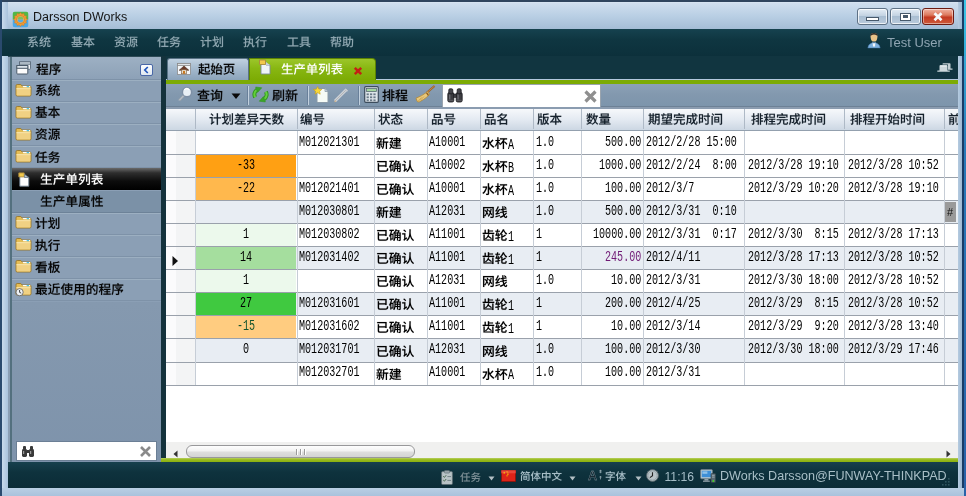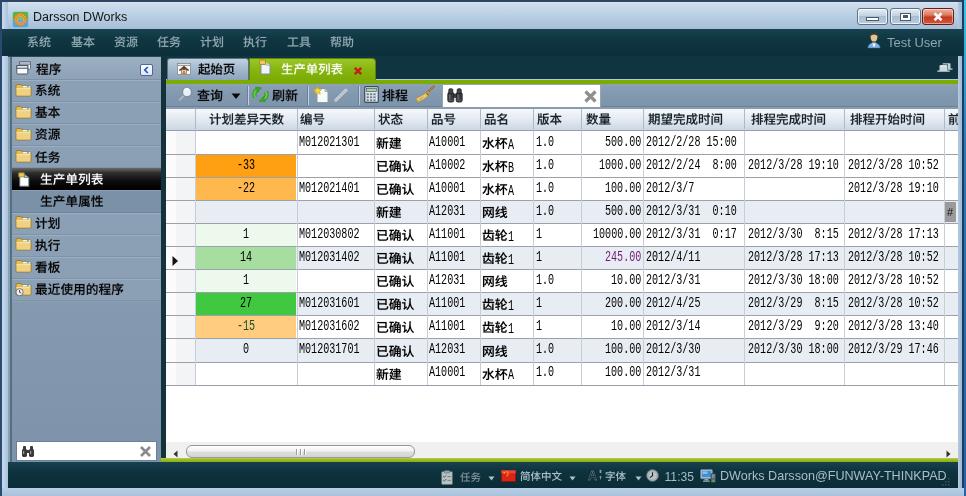--- a/index.html
+++ b/index.html
@@ -772,23 +772,25 @@
             <use href="#u6C34" x="0"></use>
             <use href="#u676F" x="1000"></use>
           </g>
         </svg>
         <span style="font:14px 'Liberation Mono';color:#000;line-height:12.4px;display:inline-block;transform:scaleX(0.720);transform-origin:0 0;position:relative;top:1.5px;">A</span>
       </div>
     </div>
     <div style="position:absolute;left:535.50px;top:179.60px;height:23.5px;line-height:23.5px;font:14px 'Liberation Mono',monospace;color:#000;white-space:pre;"><span style="display:inline-block;transform:scaleX(0.720);transform-origin:0 50%;">1.0</span></div>
     <div style="position:absolute;left:604.71px;top:179.60px;height:23.5px;line-height:23.5px;font:14px 'Liberation Mono',monospace;color:#000;white-space:pre;"><span style="display:inline-block;transform:scaleX(0.720);transform-origin:0 50%;">100.00</span></div>
     <div style="position:absolute;left:646.00px;top:179.60px;height:23.5px;line-height:23.5px;font:14px 'Liberation Mono',monospace;color:#000;white-space:pre;"><span style="display:inline-block;transform:scaleX(0.720);transform-origin:0 50%;">2012/3/7</span></div>
+    <div style="position:absolute;left:748.00px;top:179.60px;height:23.5px;line-height:23.5px;font:14px 'Liberation Mono',monospace;color:#000;white-space:pre;"><span style="display:inline-block;transform:scaleX(0.720);transform-origin:0 50%;">2012/3/29 10:20</span></div>
     <div style="position:absolute;left:847.50px;top:179.60px;height:23.5px;line-height:23.5px;font:14px 'Liberation Mono',monospace;color:#000;white-space:pre;"><span style="display:inline-block;transform:scaleX(0.720);transform-origin:0 50%;">2012/3/28 19:10</span></div>
     <div style="position:absolute;left:166px;top:200.2px;width:792px;height:1px;background:#9aa1ab;"></div>
     <div style="position:absolute;left:196px;top:200.7px;width:762px;height:22.6px;background:#e8edf3;"></div>
+    <div style="position:absolute;left:299.00px;top:202.65px;height:23.5px;line-height:23.5px;font:14px 'Liberation Mono',monospace;color:#000;white-space:pre;"><span style="display:inline-block;transform:scaleX(0.720);transform-origin:0 50%;">M012030801</span></div>
     <div style="position:absolute;left:376px;top:206.2px;">
       <svg width="25.6" height="12.8" viewBox="0 0 25.6 12.8" style="">
         <g fill="#000" stroke="#000" stroke-width="8" transform="matrix(0.012800,0,0,-0.012800,0,11.008)">
           <use href="#u65B0" x="0"></use>
           <use href="#u5EFA" x="1000"></use>
         </g>
       </svg>
     </div>
     <div style="position:absolute;left:429.00px;top:202.65px;height:23.5px;line-height:23.5px;font:14px 'Liberation Mono',monospace;color:#000;white-space:pre;"><span style="display:inline-block;transform:scaleX(0.720);transform-origin:0 50%;">A12031</span></div>
     <div style="position:absolute;left:482px;top:206.2px;">
@@ -971,20 +973,21 @@
           <use href="#u7EBF" x="1000"></use>
         </g>
       </svg>
     </div>
     <div style="position:absolute;left:535.50px;top:340.95px;height:23.5px;line-height:23.5px;font:14px 'Liberation Mono',monospace;color:#000;white-space:pre;"><span style="display:inline-block;transform:scaleX(0.720);transform-origin:0 50%;">1.0</span></div>
     <div style="position:absolute;left:604.71px;top:340.95px;height:23.5px;line-height:23.5px;font:14px 'Liberation Mono',monospace;color:#000;white-space:pre;"><span style="display:inline-block;transform:scaleX(0.720);transform-origin:0 50%;">100.00</span></div>
     <div style="position:absolute;left:646.00px;top:340.95px;height:23.5px;line-height:23.5px;font:14px 'Liberation Mono',monospace;color:#000;white-space:pre;"><span style="display:inline-block;transform:scaleX(0.720);transform-origin:0 50%;">2012/3/30</span></div>
     <div style="position:absolute;left:748.00px;top:340.95px;height:23.5px;line-height:23.5px;font:14px 'Liberation Mono',monospace;color:#000;white-space:pre;"><span style="display:inline-block;transform:scaleX(0.720);transform-origin:0 50%;">2012/3/30 18:00</span></div>
     <div style="position:absolute;left:847.50px;top:340.95px;height:23.5px;line-height:23.5px;font:14px 'Liberation Mono',monospace;color:#000;white-space:pre;"><span style="display:inline-block;transform:scaleX(0.720);transform-origin:0 50%;">2012/3/29 17:46</span></div>
     <div style="position:absolute;left:166px;top:361.5px;width:792px;height:1px;background:#9aa1ab;"></div>
+    <div style="position:absolute;left:299.00px;top:364.00px;height:23.5px;line-height:23.5px;font:14px 'Liberation Mono',monospace;color:#000;white-space:pre;"><span style="display:inline-block;transform:scaleX(0.720);transform-origin:0 50%;">M012032701</span></div>
     <div style="position:absolute;left:376px;top:367.5px;">
       <svg width="25.6" height="12.8" viewBox="0 0 25.6 12.8" style="">
         <g fill="#000" stroke="#000" stroke-width="8" transform="matrix(0.012800,0,0,-0.012800,0,11.008)">
           <use href="#u65B0" x="0"></use>
           <use href="#u5EFA" x="1000"></use>
         </g>
       </svg>
     </div>
     <div style="position:absolute;left:429.00px;top:364.00px;height:23.5px;line-height:23.5px;font:14px 'Liberation Mono',monospace;color:#000;white-space:pre;"><span style="display:inline-block;transform:scaleX(0.720);transform-origin:0 50%;">A10001</span></div>
     <div style="position:absolute;left:482px;top:367.5px;">
@@ -1096,21 +1099,21 @@
     <svg style="position:absolute;left:634.5px;top:476px;" width="7" height="5" viewBox="0 0 7 5">
       <path d="M0.5 0.5 L3.5 4.5 L6.5 0.5 Z" fill="#b2bfc4"></path>
     </svg>
     <div style="position:absolute;left:646px;top:469px;width:13px;height:13px;">
       <svg width="13" height="13" viewBox="0 0 13 13">
         <circle cx="6.5" cy="6.5" r="5.9" fill="#b9c3c7" stroke="#536369" stroke-width="1"></circle>
         <circle cx="6.5" cy="6.5" r="4.6" fill="none" stroke="#8a9aa0" stroke-width="0.7"></circle>
         <path d="M6.5 3.2 L6.5 6.8 L3.9 8.6" stroke="#222" stroke-width="1.1" fill="none"></path>
       </svg>
     </div>
-    <div style="position:absolute;left:664.5px;top:469.5px;font:400 12.2px 'Liberation Sans',sans-serif;color:#a4bcc6;letter-spacing:0;white-space:pre;">11:35</div>
+    <div style="position:absolute;left:664.5px;top:469.5px;font:400 12.2px 'Liberation Sans',sans-serif;color:#a4bcc6;letter-spacing:0;white-space:pre;">11:16</div>
     <div style="position:absolute;left:700px;top:468.5px;width:16px;height:15px;">
       <svg width="16" height="15" viewBox="0 0 16 15">
         <rect x="0.6" y="0.6" width="11.8" height="9.2" rx="1" fill="#b9c9d2" stroke="#6a7a84" stroke-width="0.8"></rect>
         <rect x="1.8" y="1.8" width="9.4" height="6.4" fill="#3f8fd6"></rect>
         <rect x="2.4" y="2.4" width="5" height="2.4" fill="#8fc2ea"></rect>
         <rect x="4.4" y="10" width="4" height="1.6" fill="#93a3ac"></rect>
         <rect x="3" y="11.6" width="6.8" height="1.2" fill="#93a3ac"></rect>
         <rect x="11" y="4.5" width="4.6" height="9" rx="0.8" fill="#5a6a74" stroke="#313f47" stroke-width="0.6"></rect>
         <rect x="12" y="5.8" width="2.6" height="1" fill="#9aa8b0"></rect>
         <rect x="12" y="7.6" width="2.6" height="1" fill="#9aa8b0"></rect>

